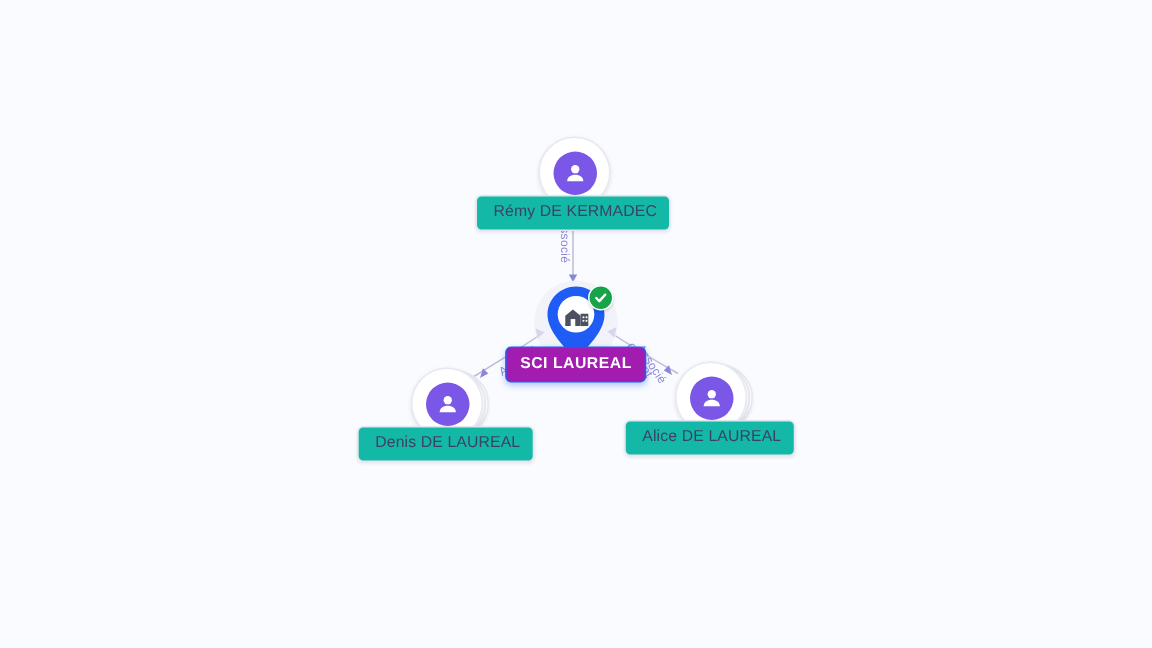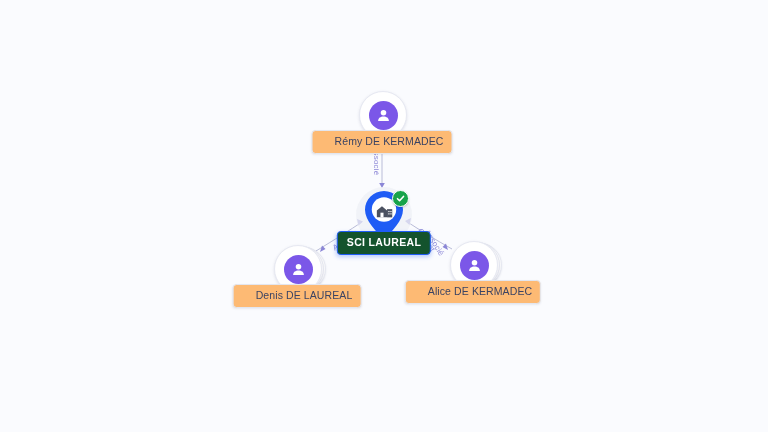--- a/index.html
+++ b/index.html
@@ -123,30 +123,30 @@
     box-shadow: 0 1px 2px rgba(0,0,0,.18);
   }
 
   
   .node-label {
     position: absolute;
     transform: translateX(-50%);
     white-space: nowrap;
     font-size: 10.5px;
     line-height: 1;
-    padding: 5px 8px 6px 22px;
+    padding: 5px 8px 6px 11px;
     border-radius: 4px;
-    background: #fdba74;
+    background: #14b8a6;
     border: 1px solid #e3e6ef;
     color: #3b4363;
     box-shadow: 0 1px 2px rgba(40,50,90,0.09);
     letter-spacing: .1px;
   }
   .node-label.primary {
-    background: #14532d;
+    background: #a21caf;
     border-color: #1f5cf5;
     color: #ffffff;
     font-weight: bold;
     font-size: 10.5px;
     letter-spacing: .35px;
     box-shadow: 0 2px 4px rgba(31,92,245,0.30);
     padding: 5px 9px 6px 9px;
   }
 
   
@@ -261,16 +261,16 @@
       <div class="stack-card c2"></div>
       <div class="avatar-ring">
         <div class="avatar-disc">
           <svg width="17" height="17" viewBox="0 0 24 24" fill="#ffffff">
             <circle cx="12" cy="8.2" r="3.9"></circle>
             <path d="M4.4 19.6c0-4.2 3.4-6.3 7.6-6.3s7.6 2.1 7.6 6.3z"></path>
           </svg>
         </div>
       </div>
     </div>
-    <div class="node-label" style="left:0px; top:16px;">Alice DE KERMADEC</div>
+    <div class="node-label" style="left:0px; top:16px;">Alice DE LAUREAL</div>
   </div>
 
 </div>
 
 </body></html>

